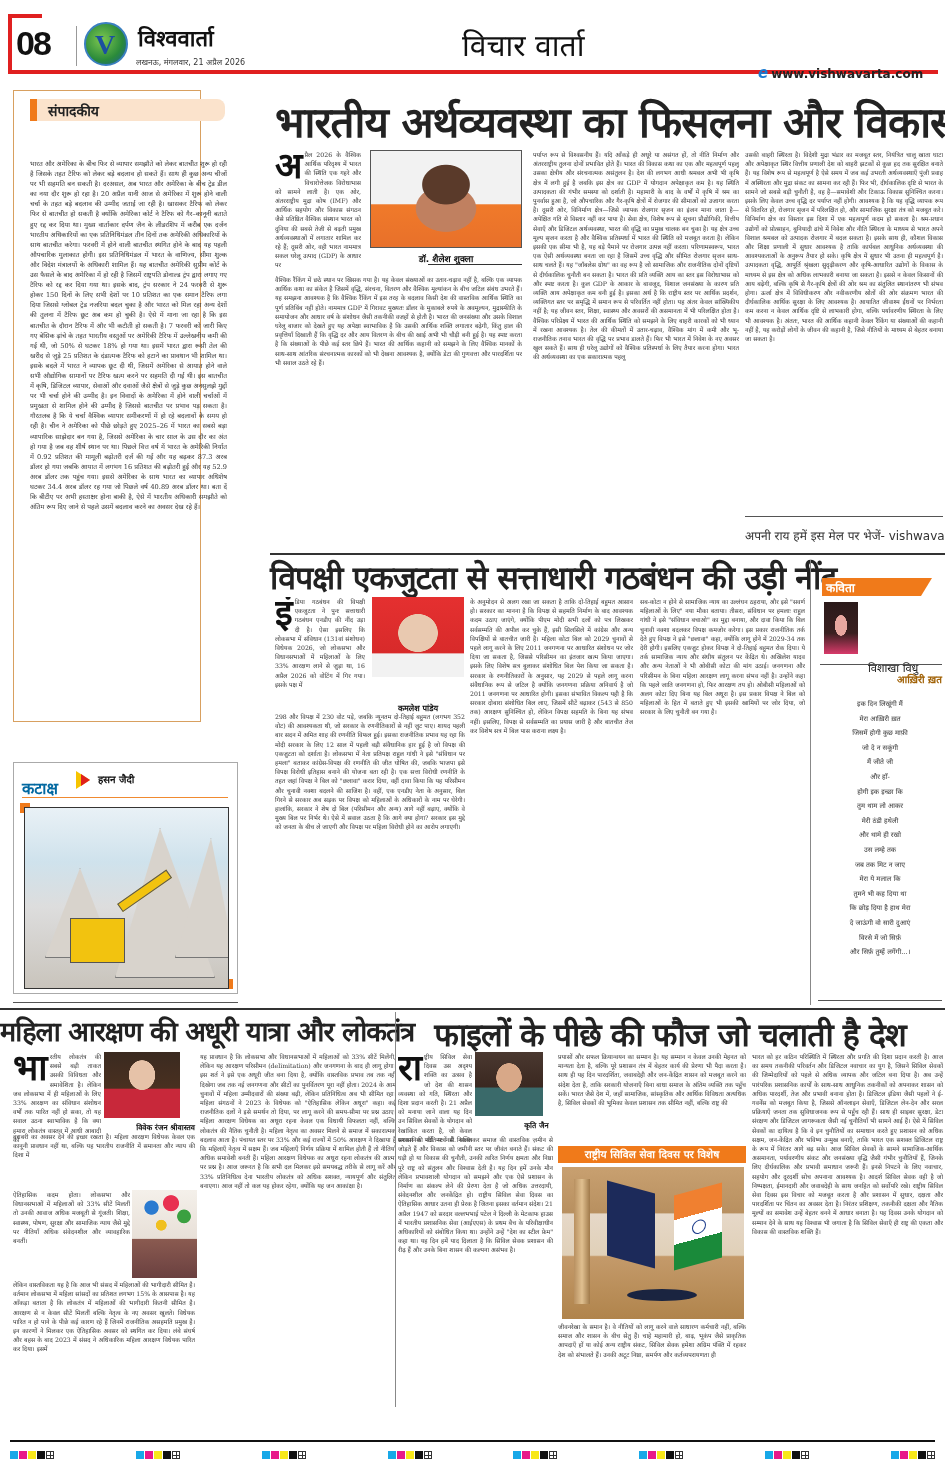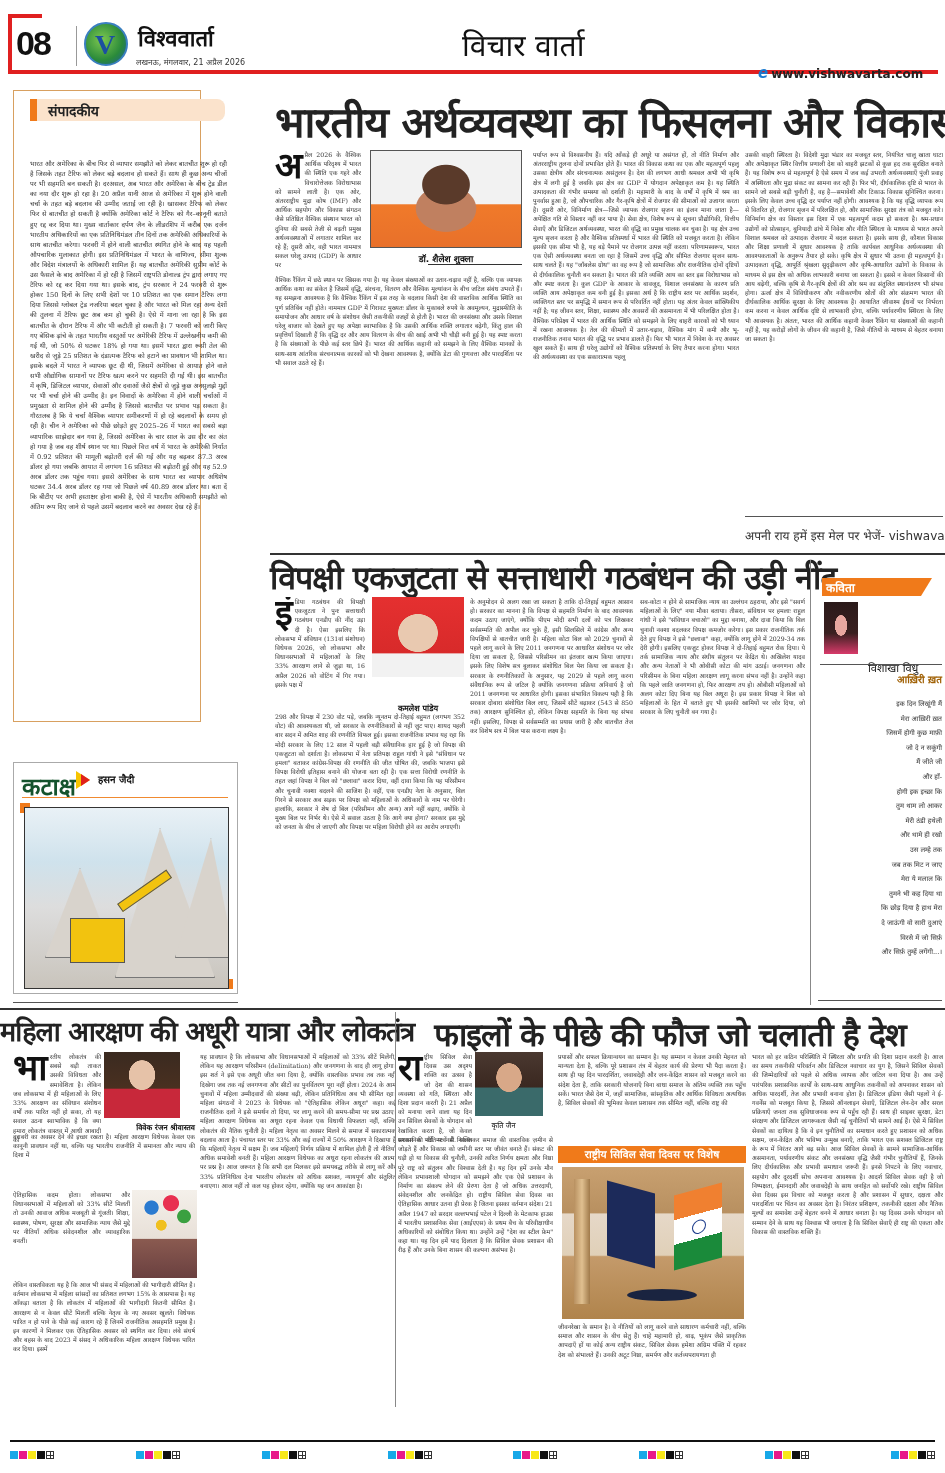--- a/index.html
+++ b/index.html
@@ -23,21 +23,21 @@
 #web .ie{display:inline-block;color:#1a7ad0;font-size:15px;font-weight:bold;margin-right:3px;font-style:italic}
 
 #editbox{left:13px;top:90px;width:188px;height:632px;border:1px solid #d8a060}
 #edit-label{position:absolute;left:16px;top:8px;width:195px;height:22px;background:#fbe3cc;border-radius:0 8px 8px 0}
 #edit-label .bar{position:absolute;left:0;top:0;width:7px;height:22px;background:#f07a1a}
 #edit-label span{position:absolute;left:18px;top:2px;font-size:14px;font-weight:bold;color:#222}
 #edit-title{position:absolute;left:0;top:36px;width:225px;text-align:center;font-size:20px;font-weight:bold;color:#111}
 #edit-body{position:absolute;left:16px;top:68px;width:197px;height:560px;font-size:6.6px;line-height:10.1px}
 
 #cartoon{left:13px;top:762px;width:225px;height:232px;border:1px solid #aaa}
-#kat{position:absolute;left:8px;top:6px;font-size:24px;font-weight:bold;color:#14532d}
+#kat{position:absolute;left:8px;top:14px;font-size:16px;font-weight:bold;color:#0369a1}
 #kat-arrow{position:absolute;left:62px;top:8px;width:0;height:0;border-top:9px solid transparent;border-bottom:9px solid transparent;border-left:14px solid #f6c400}
 #kat-arrow2{position:absolute;left:67px;top:11px;width:0;height:0;border-top:6px solid transparent;border-bottom:6px solid transparent;border-left:9px solid #e0201a}
 #kat-author{position:absolute;left:84px;top:9px;font-size:10px;font-weight:bold;color:#111}
 #kat-line{position:absolute;left:8px;top:34px;width:206px;height:1px;background:#f08a30}
 #cart-img{position:absolute;left:10px;top:44px;width:205px;height:182px;border:1px solid #333;background:linear-gradient(#e9f1f6 0%,#cfe2ec 30%,#ddd 55%,#c9c4bc 100%);overflow:hidden}
 .mtn{position:absolute;background:#d8d3cc;border:1px solid #777}
 .corner{position:absolute;width:10px;height:10px;background:#f07a1a}
 #excav{position:absolute;left:45px;top:110px;width:55px;height:45px;background:#f2c30f;border:1px solid #555}
 #arm{position:absolute;left:95px;top:95px;width:60px;height:10px;background:#f2c30f;border:1px solid #555;transform:rotate(-35deg);transform-origin:left}
 
@@ -60,36 +60,36 @@
 #a2-cap{left:368px;top:702px;width:100px;text-align:center;font-size:8px;font-weight:bold;color:#111}
 #a2-c1b{left:275px;top:712px;width:190px;height:295px}
 #a2-c2{left:470px;top:597px;width:163px;height:410px}
 #a2-c3{left:640px;top:597px;width:165px;height:410px}
 
 #poem-tag{left:822px;top:578px;width:110px;height:18px;background:#f07a1a;clip-path:polygon(0 0,100% 0,90% 100%,0 100%)}
 #poem-tag span{position:absolute;left:4px;top:1px;color:#fff;font-size:12px;font-weight:bold}
 #poem-photo{left:824px;top:602px;width:34px;height:52px;background:radial-gradient(ellipse at 50% 45%,#e8a8a0 0 25%,transparent 26%),linear-gradient(#2a1a1a,#3a2020 60%,#d83a6a)}
 #poet{left:868px;top:660px;font-size:11px;font-weight:normal;color:#111;white-space:nowrap}
 #poem-title{left:818px;top:672px;width:124px;text-align:right;font-size:10px;font-weight:bold;color:#a16207}
-#poem-lines{left:818px;top:697px;width:124px;text-align:right;font-family:"DejaVu Serif",serif;font-size:6.8px;line-height:14.6px;color:#333}
+#poem-lines{left:818px;top:697px;width:124px;text-align:center;font-family:"DejaVu Serif",serif;font-size:6.8px;line-height:14.6px;color:#333}
 
 #a3-title{left:0;top:1012px;width:395px;font-size:27px}
 #a3-c1{left:13px;top:1052px;width:88px;height:120px}
 #a3-photo{left:104px;top:1052px;width:76px;height:66px;background:radial-gradient(ellipse at 50% 35%,#e6c2a8 0 24%,transparent 25%),linear-gradient(#3a2a20,#4a3020 55%,#c8283a 56%)}
 #a3-cap{left:100px;top:1122px;width:95px;text-align:right;font-size:7.5px;font-weight:bold;color:#111;white-space:nowrap}
 #a3-c1b{left:13px;top:1132px;width:182px;height:60px}
 #a3-c1c{left:13px;top:1190px;width:117px;height:80px}
 #a3-photo2{left:132px;top:1190px;width:65px;height:88px;background:radial-gradient(circle at 30% 20%,#2a7ad0 0 8%,transparent 9%),radial-gradient(circle at 60% 15%,#e83050 0 9%,transparent 10%),radial-gradient(circle at 80% 30%,#3aa040 0 8%,transparent 9%),radial-gradient(circle at 45% 40%,#f0c020 0 8%,transparent 9%),linear-gradient(#f4f0ea,#e8e0d8 55%,#8a5a50 56%,#6a4040)}
 #a3-c1d{left:13px;top:1280px;width:182px;height:125px}
 #a3-c2{left:200px;top:1052px;width:196px;height:353px}
 
 #a4-title{left:395px;top:1012px;width:550px;font-size:32px}
 #a4-c1{left:398px;top:1052px;width:74px;height:90px}
 #a4-photo{left:475px;top:1052px;width:68px;height:64px;background:radial-gradient(ellipse at 50% 40%,#d8a888 0 26%,transparent 27%),linear-gradient(#4a3830,#3a2820 55%,#3a6a6a 56%)}
-#a4-cap{left:466px;top:1120px;width:75px;text-align:center;font-size:7.5px;font-weight:normal;color:#111}
+#a4-cap{left:499px;top:1120px;width:75px;text-align:center;font-size:7.5px;font-weight:bold;color:#111}
 #a4-c1b{left:398px;top:1135px;width:155px;height:270px}
 #a4-c2{left:558px;top:1052px;width:188px;height:92px}
 #special{left:558px;top:1146px;width:188px;height:17px;background:#f07a1a;color:#fff;font-size:10.5px;font-weight:bold;text-align:center;line-height:17px}
 #flags{left:562px;top:1167px;width:182px;height:152px;background:linear-gradient(#c8a070 0,#b89060 30%,#e6d8c8 31%,#e0d0b8 58%,#c49a6a 59%,#b0844c);overflow:hidden}
 #flag-blue{position:absolute;left:45px;top:20px;width:48px;height:75px;background:#1c2a5a;transform:skewY(15deg)}
 #flag-in{position:absolute;left:112px;top:22px;width:48px;height:75px;transform:skewY(-15deg);background:linear-gradient(#f08030 0 33%,#fff 33% 66%,#1a8a3a 66%)}
 #flag-in::after{content:"";position:absolute;left:18px;top:31px;width:12px;height:12px;border-radius:50%;border:1.5px solid #1a3a8a}
 #pillar{position:absolute;left:12px;top:12px;width:16px;height:125px;background:linear-gradient(90deg,#b89060,#e0c090,#a07a4a)}
 #stand{position:absolute;left:65px;top:122px;width:70px;height:12px;border-radius:50%;background:#1a2440}
 #a4-c2b{left:558px;top:1322px;width:188px;height:83px}

